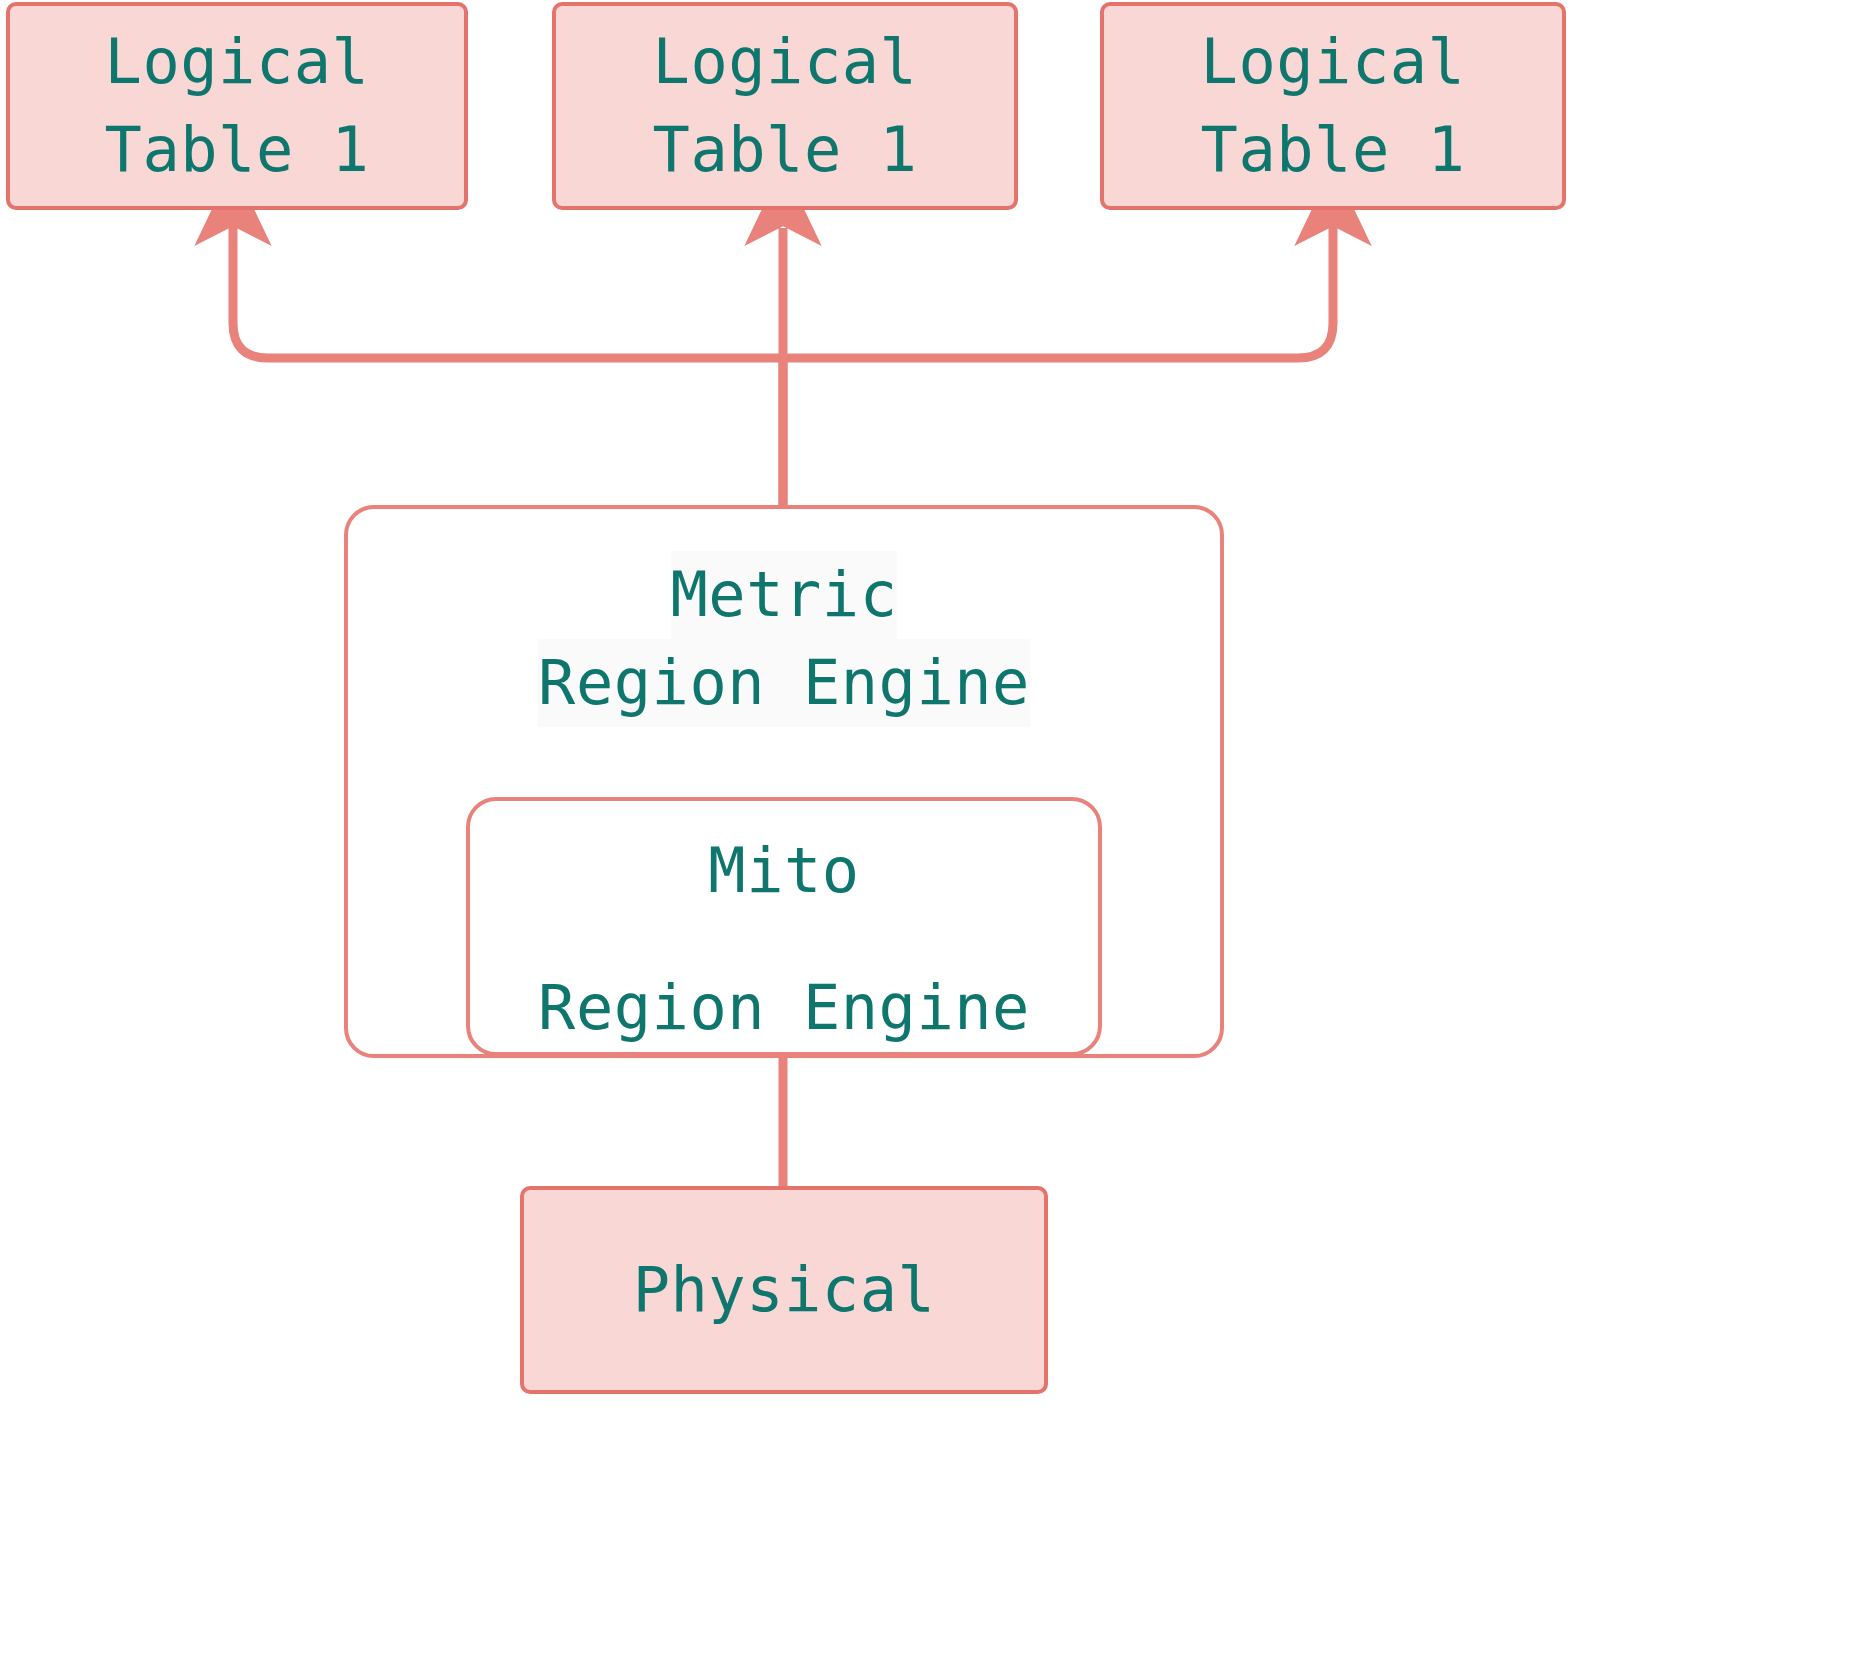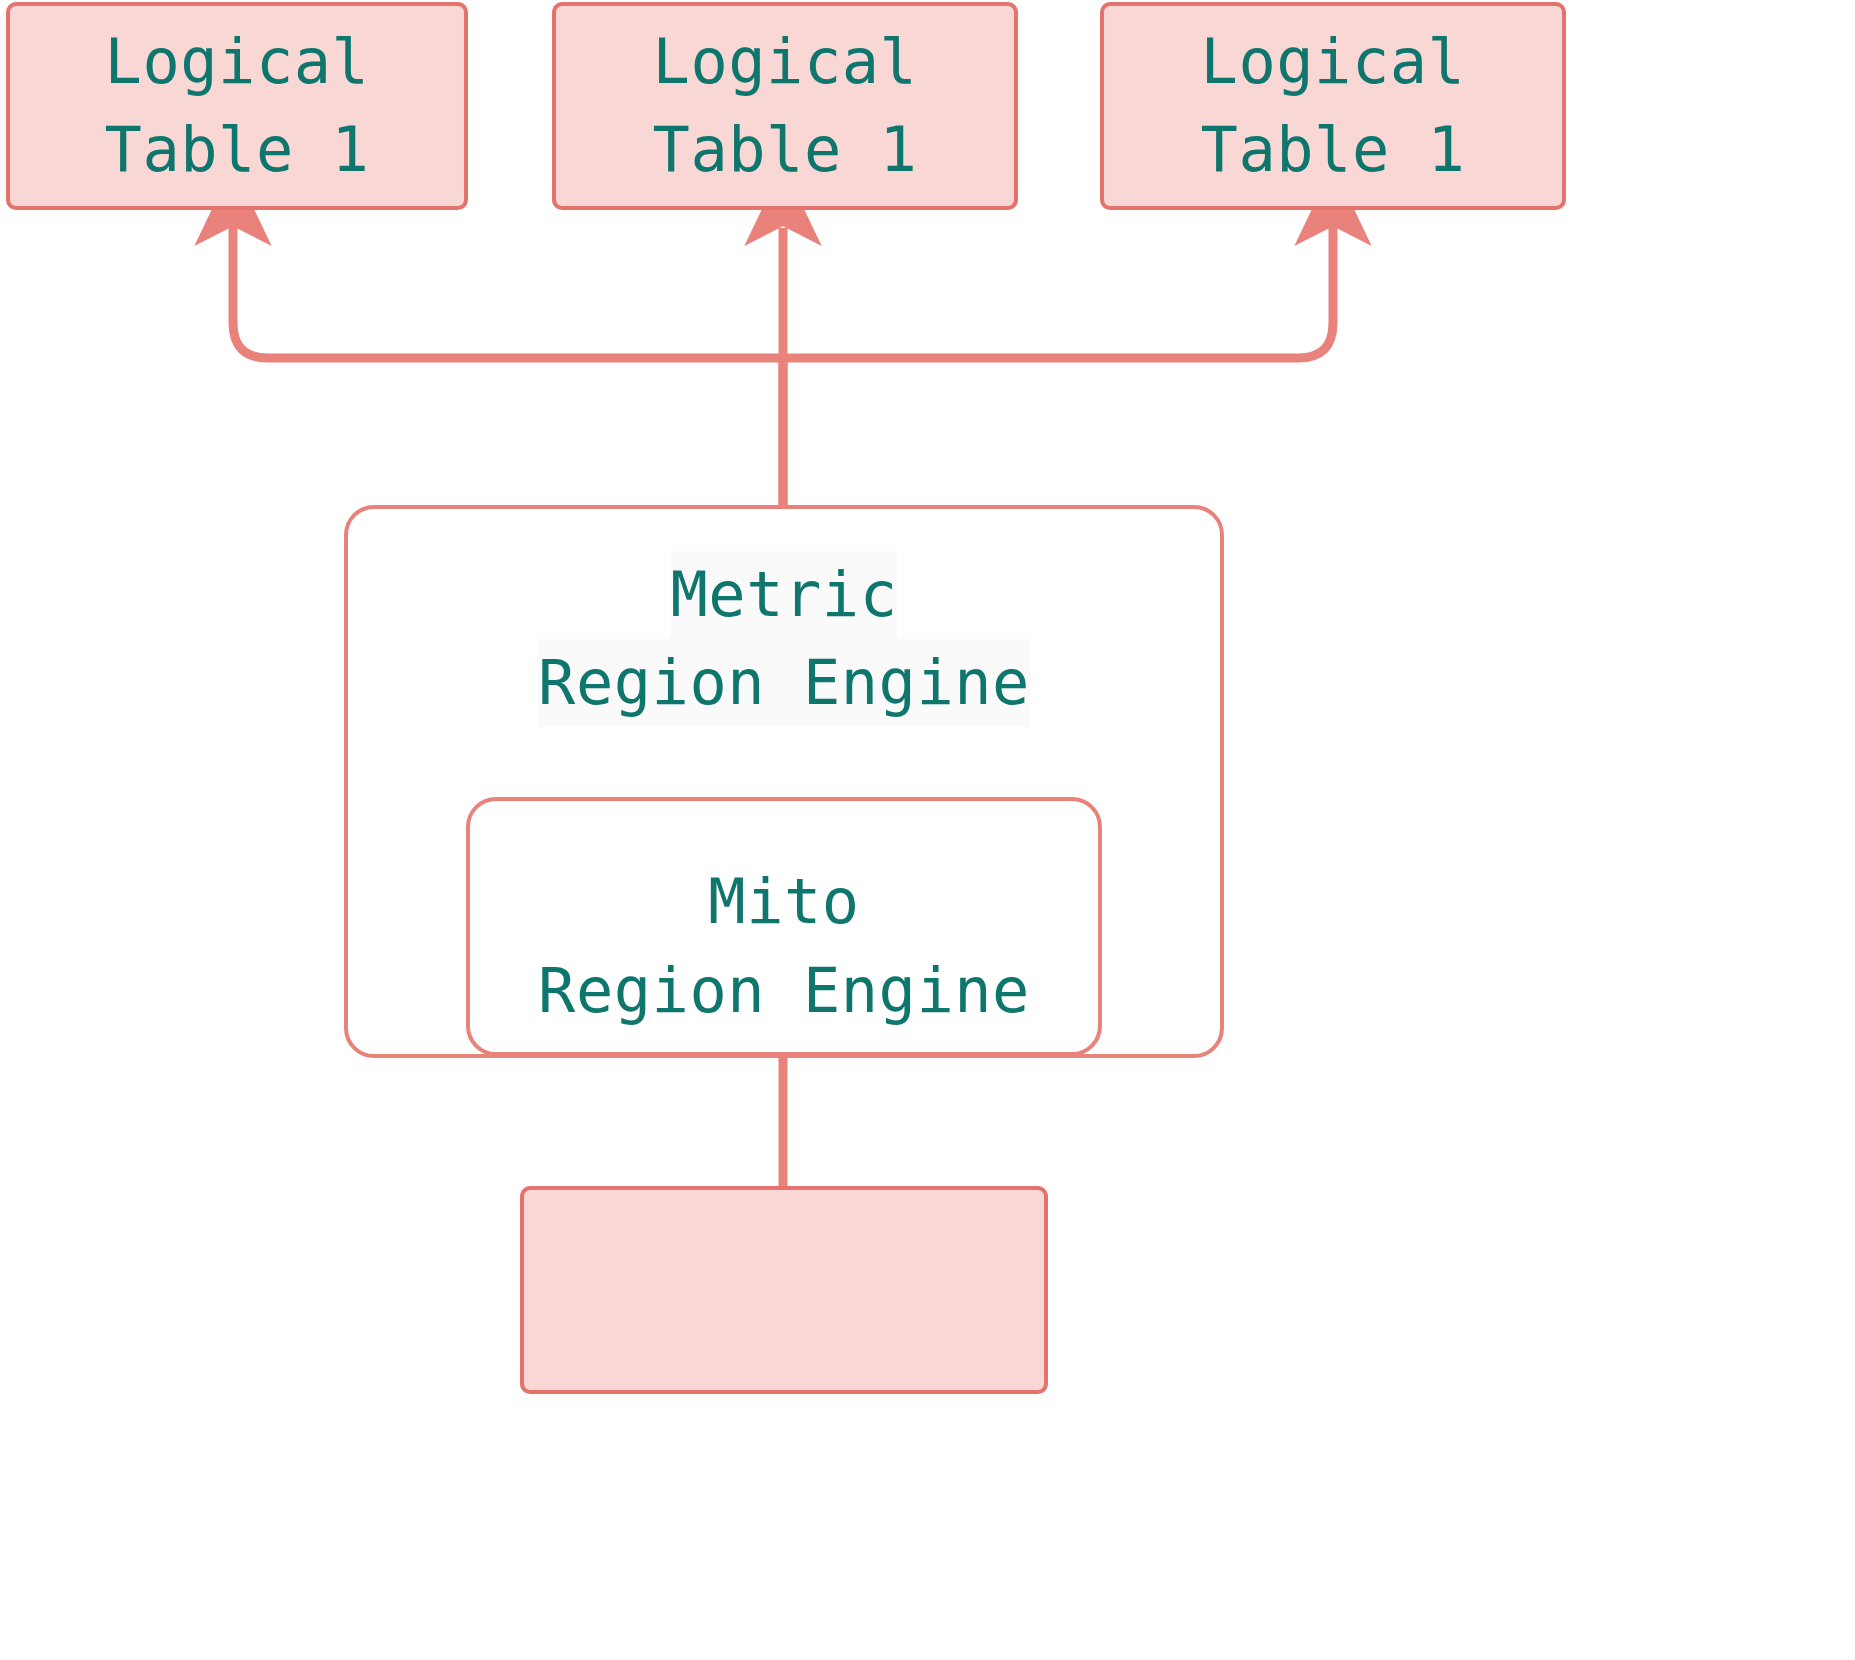--- a/index.html
+++ b/index.html
@@ -57,22 +57,22 @@
     background: #ffffff;
     border: 4px solid #e8827b;
     border-radius: 30px;
     font-size: 62px;
   }
   .engine-node.outer {
     justify-content: flex-start;
     padding-top: 42px;
   }
   .engine-node.inner {
-    justify-content: center;
-    padding-top: 40px;
+    justify-content: space-between;
+    padding-top: 26px;
   }
   .engine-node .hl {
     background: #fafafa;
   }
 
   
   #logical1 { left: 6px;    top: 2px;    width: 462px;  height: 208px; }
   #logical2 { left: 552px;  top: 2px;    width: 466px;  height: 208px; }
   #logical3 { left: 1100px; top: 2px;    width: 466px;  height: 208px; }
 
@@ -133,15 +133,16 @@
     <span class="line hl">Metric</span>
     <span class="line hl">Region Engine</span>
   </div>
 
   <div class="node engine-node inner" id="mito-engine">
     <span class="line">Mito</span>
     <span class="line">Region Engine</span>
   </div>
 
   <div class="node table-node" id="physical">
+    <span class="line">Physical</span>
   </div>
 
 </div>
 
 </body></html>

